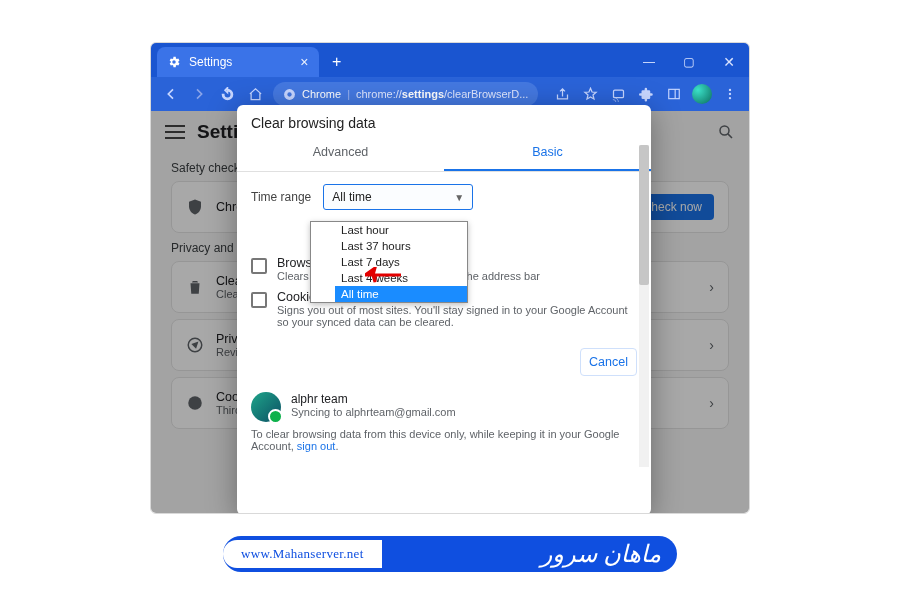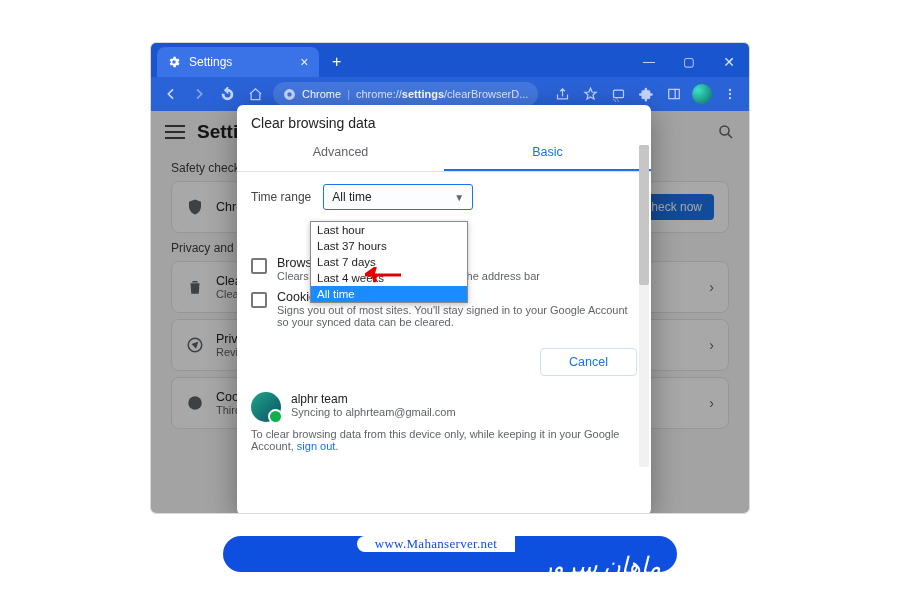--- a/index.html
+++ b/index.html
@@ -40,41 +40,41 @@
   .dialog{ position:absolute; left:86px; top:-6px; width:414px; height:410px; background:#fff; border-radius:6px; box-shadow:0 6px 30px rgba(0,0,0,.35); overflow:hidden; z-index:5;}
   .dlg-title{ font-size:14px; color:#222; padding:10px 14px 4px; }
   .tabs{ display:flex; border-bottom:1px solid #e0e0e0;}
   .dtab{ flex:1; text-align:center; padding:10px 0; font-size:12.5px; color:#5f6368;}
   .dtab.active{ color:#1a73e8; border-bottom:2px solid #1a73e8; font-weight:500;}
   .body{ padding:12px 14px 4px; position:relative;}
   .row-time{ display:flex; align-items:center; gap:12px; margin-bottom:10px;}
   .lbl{ font-size:12px; color:#444;}
   .select{ width:150px; height:26px; border:1px solid #1a73e8; border-radius:3px; display:flex; align-items:center; padding:0 8px; font-size:12px; color:#222; background:#fbfdff; position:relative;}
   .select .caret{ margin-left:auto; font-size:10px; color:#666;}
-  .dropdown{ position:absolute; top:49px; left:73px; width:158px; border:1px solid #888; background:#fff; box-shadow:0 2px 6px rgba(0,0,0,.25); z-index:10;}
+  .dropdown{ position:absolute; top:49px; left:73px; width:158px; border:1px solid #888; background:#fff; box-shadow:0 2px 6px rgba(0,0,0,.25); z-index:10;padding-left:24px;}
   .opt{ font-size:11.5px; padding:2px 6px; color:#222;}
   .opt.sel{ background:#1a8cff; color:#fff;}
   .arrow{ position:absolute; left:128px; top:95px; z-index:12; width:36px; height:16px;}
   .chk-row{ display:flex; gap:10px; margin:2px 0 8px;}
   .chk{ width:16px; height:16px; border:2px solid #777; border-radius:2px; margin-top:2px; flex-shrink:0;}
   .r-title{ font-size:12.5px; color:#202124;}
   .r-sub{ font-size:11px; color:#5f6368;}
   .dlg-buttons{ display:flex; gap:10px; justify-content:flex-end; padding:8px 14px;}
-  .dbtn{ border:1px solid #d2d2d2; border-radius:4px; padding:6px 28px; font-size:12.5px; color:#5f6368; background:#fff;}
+  .dbtn{ border:1px solid #d2d2d2; border-radius:4px; padding:6px 8px; font-size:12.5px; color:#5f6368; background:#fff;}
   .dbtn.cancel{ color:#1a73e8; border-color:#cfe0fb;}
   .footer{ display:flex; gap:10px; padding:8px 14px 4px; align-items:flex-start;}
   .avatar{ width:30px;height:30px;border-radius:50%; background:linear-gradient(135deg,#1fa58a,#0b4f63); position:relative;}
   .avatar::after{ content:''; position:absolute; right:-2px; bottom:-2px; width:11px;height:11px;border-radius:50%; background:#0db14b; border:2px solid #fff;}
   .fname{ font-size:12px; color:#202124;}
   .fmail{ font-size:11px; color:#5f6368;}
   .note{ padding:2px 14px 10px; font-size:11px; color:#5f6368;}
   .note .link{ color:#1a73e8;}
   .scrollbar{ position:absolute; right:2px; top:40px; width:10px; height:322px; background:#f1f1f1;}
   .thumb{ position:absolute; top:0; width:10px; height:140px; background:#c6c6c6; border-radius:2px;}
-  .banner{ position:absolute; left:223px; top:536px; width:454px; height:36px; border-radius:18px; background:#0f4fe0; display:flex; align-items:center; padding:0 16px; color:#fff;flex-direction:column;}
+  .banner{ position:absolute; left:223px; top:536px; width:454px; height:36px; border-radius:18px; background:#0f4fe0; display:flex; align-items:center; padding:0 16px; color:#fff;}
   .banner-url{ background:#fff; color:#0f4fe0; border-radius:14px 0 0 14px; height:28px; display:flex; align-items:center; padding:0 18px; font-size:13px; font-family:Georgia,serif; letter-spacing:.3px; margin-left:-16px; margin-right:12px;}
   .banner-logo{ margin-left:auto; font-style:italic; font-family:'Brush Script MT',cursive; font-size:24px; letter-spacing:1px;}
   svg{display:block}
 </style>
 </head>
 <body>
 
 <div class="canvas">
   <div class="border-frame">
 

